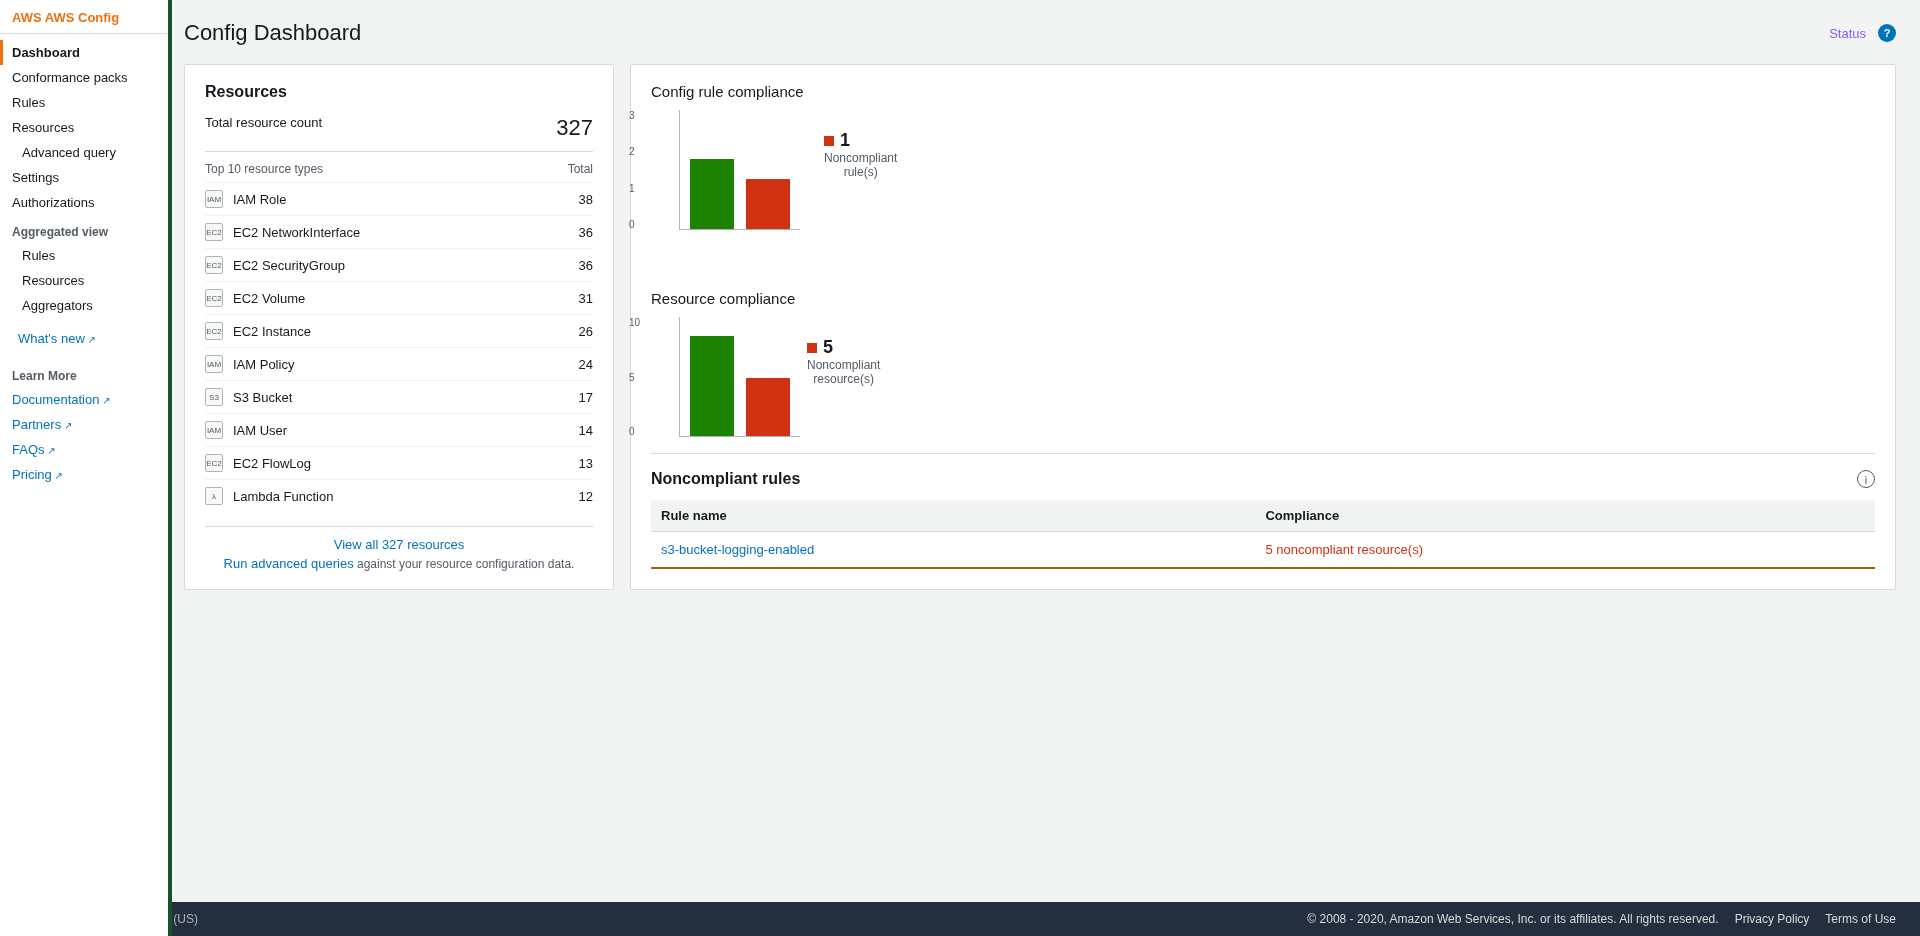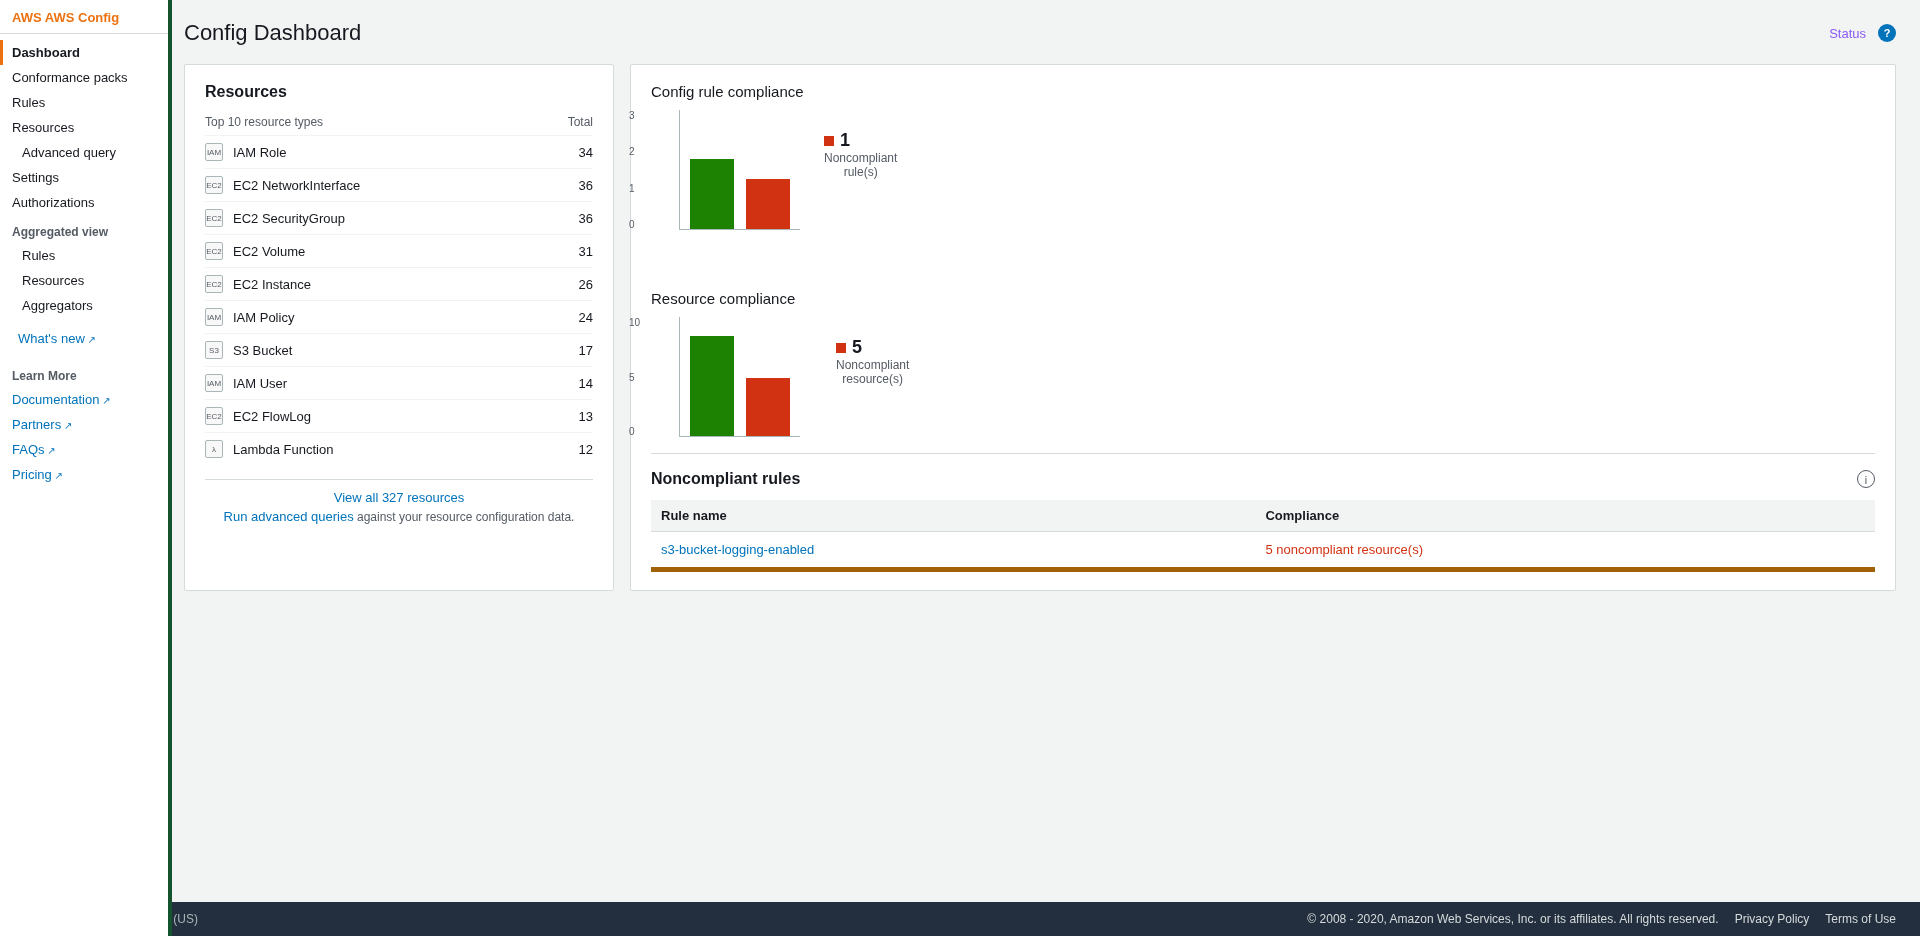--- a/index.html
+++ b/index.html
@@ -189,21 +189,21 @@
       background: #f2f3f3;
       text-align: left;
       padding: 8px 10px;
       font-size: 13px;
       font-weight: 600;
       border-bottom: 1px solid #d5dbdb;
       color: #16191f;
     }
     tbody td {
       padding: 10px 10px;
-      border-bottom: 5px solid #a16207;
+      border-bottom: 2px solid #a16207;
       font-size: 13px;
     }
     .link-blue { color: #0073bb; text-decoration: none; }
     .link-red { color: #d13212; text-decoration: none; }
 
     
     .footer {
       background: #232f3e;
       color: #aab7b8;
       font-size: 12px;
@@ -266,31 +266,35 @@
         <div class="topbar-actions">
           <a class="status-link">Status</a>
           <div class="help-icon">?</div>
         </div>
       </div>
 
       <div class="dashboard-row">
 
         <div class="card resources-card">
           <div class="card-title">Resources</div>
+          <div class="res-total-row">
+            <span>Total resource count</span>
+            <span class="res-total-count">327</span>
+          </div>
           <div class="res-header-row">
             <span>Top 10 resource types</span>
             <span>Total</span>
           </div>
 
           <div class="res-row">
             <div class="res-icon">
                 <div class="service-icon">IAM</div>
               </div>
             <span class="res-name">IAM Role</span>
-            <span class="res-count">34</span>
+            <span class="res-count">38</span>
           </div>
           <div class="res-row">
             <div class="res-icon">
                 <div class="service-icon">EC2</div>
               </div>
             <span class="res-name">EC2 NetworkInterface</span>
             <span class="res-count">36</span>
           </div>
           <div class="res-row">
             <div class="res-icon">
@@ -381,21 +385,21 @@
                     <div class="stat-square red"></div>
                     <span class="stat-count">1</span>
                   </div>
                   <div class="stat-label">Noncompliant<br>rule(s)</div>
                 </div>
               </div>
             </div>
 
             <div class="chart-section">
               <div class="chart-section-title">Resource compliance</div>
-              <div style="display:flex; gap: 36px; align-items: flex-start;">
+              <div style="display:flex; gap: 7px; align-items: flex-start;">
                 <div style="position:relative; padding-left: 28px;">
                   <div class="bar-chart-y">
                     <span>10</span>
                     <span>5</span>
                     <span>0</span>
                   </div>
                   <div class="bar-chart-container">
                     <div class="bar bar-green" style="height: 100px;"></div>
                     <div class="bar bar-red" style="height: 58px;"></div>
                   </div>

